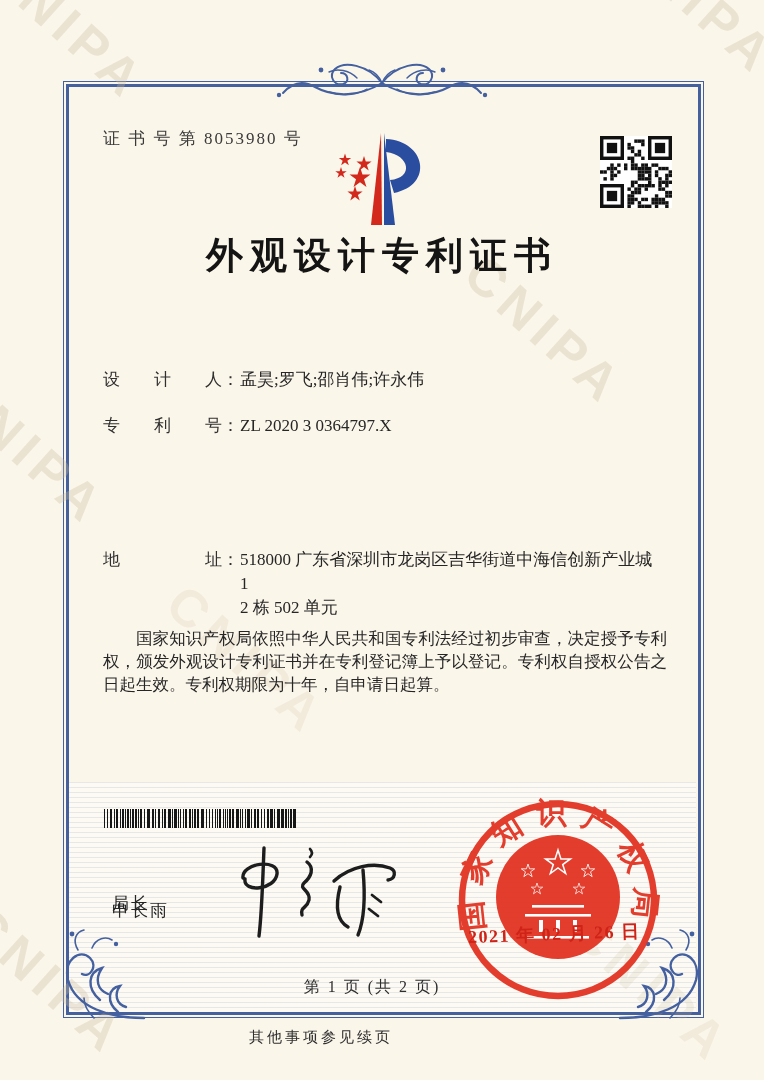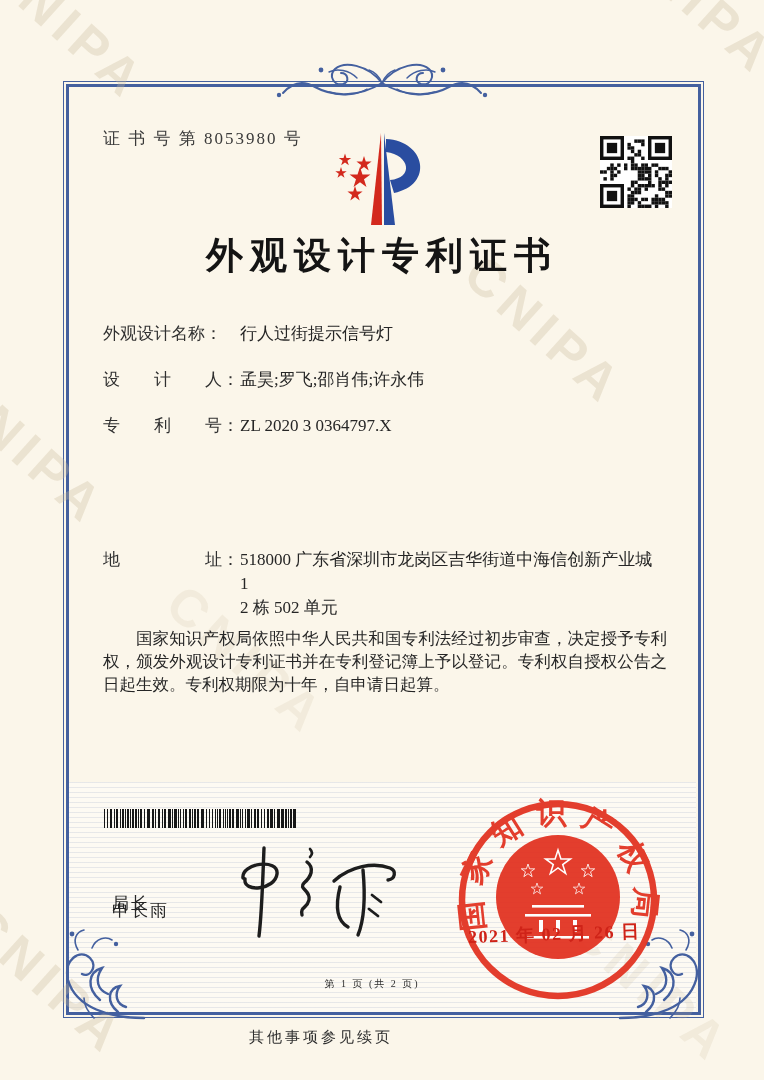--- a/index.html
+++ b/index.html
@@ -47,21 +47,21 @@
 
   .signer-title{position:absolute;left:112px;top:867px;font-size:17px;letter-spacing:2px;z-index:3;margin-top:25px;}
   .signer-name{position:absolute;left:112px;top:899px;font-size:17px;letter-spacing:2px;z-index:3;}
   .signature{position:absolute;left:222px;top:842px;z-index:3;}
 
   .seal{position:absolute;left:455px;top:797px;z-index:3;opacity:.93;}
   .seal-date{position:absolute;left:468px;top:922px;font-size:18px;font-weight:700;
              letter-spacing:1.5px;color:#cf2318;transform:rotate(-2deg);z-index:4;white-space:nowrap;}
 
   .page-info{position:absolute;left:0;top:977px;width:744px;text-align:center;
-             font-size:10px;letter-spacing:2px;z-index:2;color:#2e2e2e;}
+             font-size:16px;letter-spacing:2px;z-index:2;color:#2e2e2e;}
   .cont-note{position:absolute;left:0;top:1028px;width:642px;text-align:center;
              font-size:15px;letter-spacing:3px;z-index:2;color:#2e2e2e;}
 </style>
 </head>
 <body>
 
 <div class="page">
 
   <span class="wm" style="left:-30px;top:-5px;">CNIPA</span>
   <span class="wm" style="left:600px;top:-30px;">CNIPA</span>
@@ -258,23 +258,20 @@
       <rect x="37.714285714285715" y="68.57142857142857" width="3.4285714285714284" height="3.4285714285714284" fill="#111"></rect>
       <rect x="41.14285714285714" y="68.57142857142857" width="3.4285714285714284" height="3.4285714285714284" fill="#111"></rect>
       <rect x="44.57142857142857" y="68.57142857142857" width="3.4285714285714284" height="3.4285714285714284" fill="#111"></rect>
       <rect x="48" y="68.57142857142857" width="3.4285714285714284" height="3.4285714285714284" fill="#111"></rect>
       <rect x="54.857142857142854" y="68.57142857142857" width="3.4285714285714284" height="3.4285714285714284" fill="#111"></rect>
       <rect x="65.14285714285714" y="68.57142857142857" width="3.4285714285714284" height="3.4285714285714284" fill="#111"></rect>
     </svg>
 
   <h1 class="title">外观设计专利证书</h1>
 
-  <div class="row" style="top:322px">
-    <span class="lbl">外观设计名称：</span><span class="val">行人过街提示信号灯</span>
-  </div>
   <div class="row" style="top:368px">
     <span class="lbl">设　　计　　人：</span><span class="val">孟昊;罗飞;邵肖伟;许永伟</span>
   </div>
   <div class="row" style="top:414px">
     <span class="lbl">专　　利　　号：</span><span class="val">ZL 2020 3 0364797.X</span>
   </div>
   <div class="row" style="top:548px">
     <span class="lbl">地　　　　　址：</span><span class="val">518000 广东省深圳市龙岗区吉华街道中海信创新产业城 1
 2 栋 502 单元</span>
   </div>

